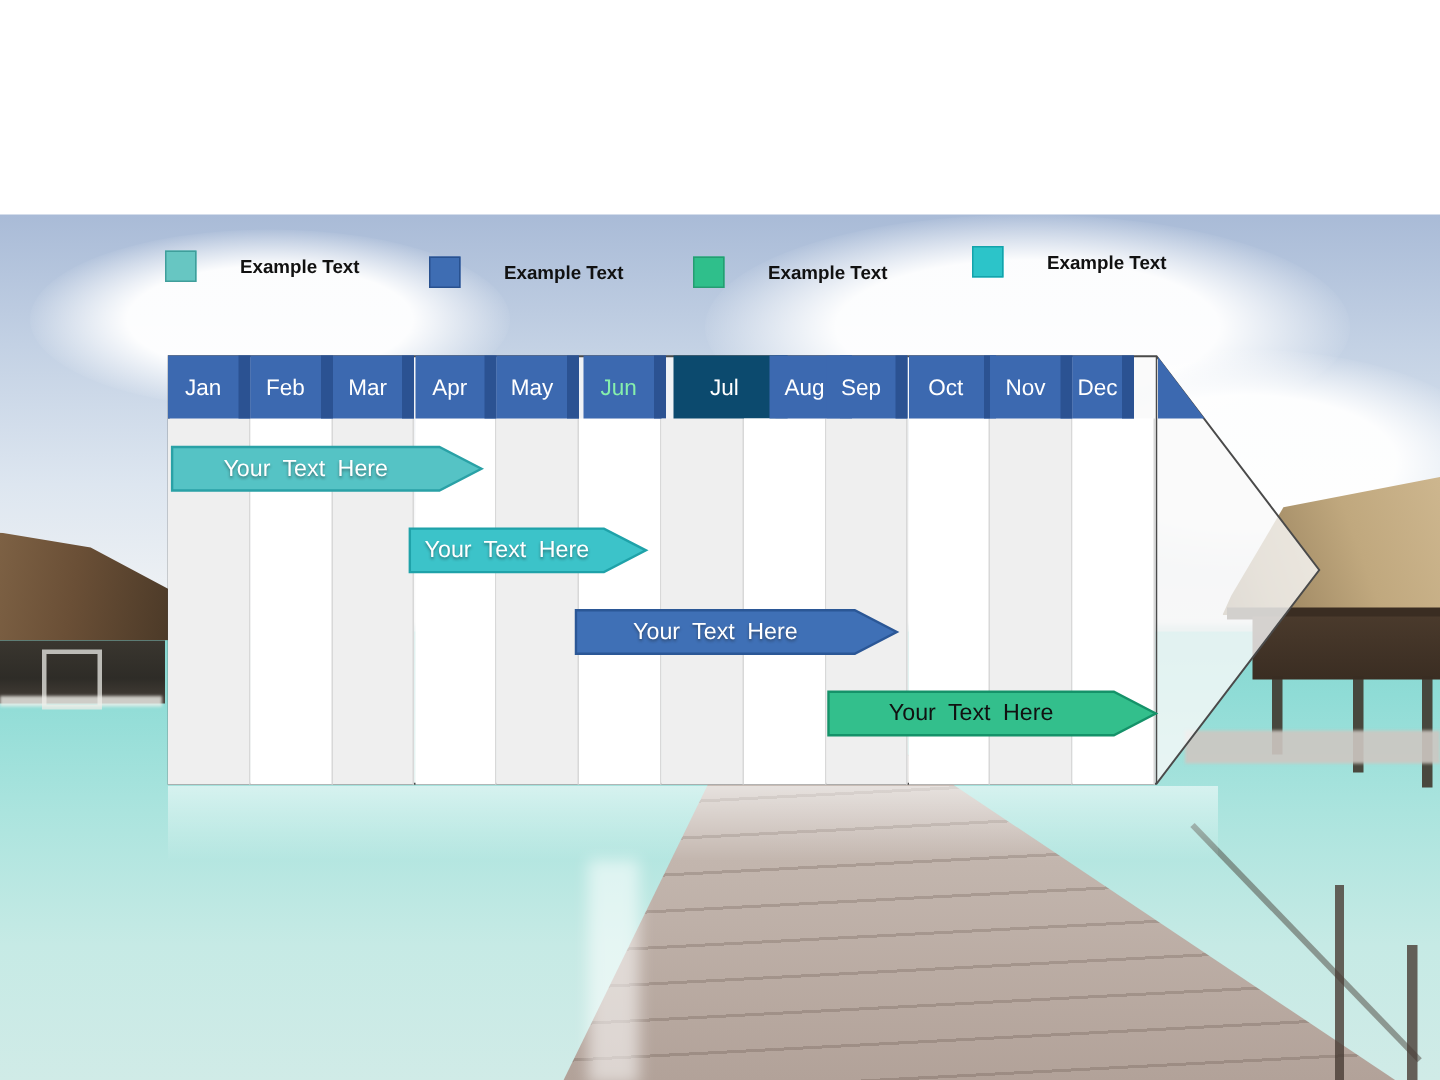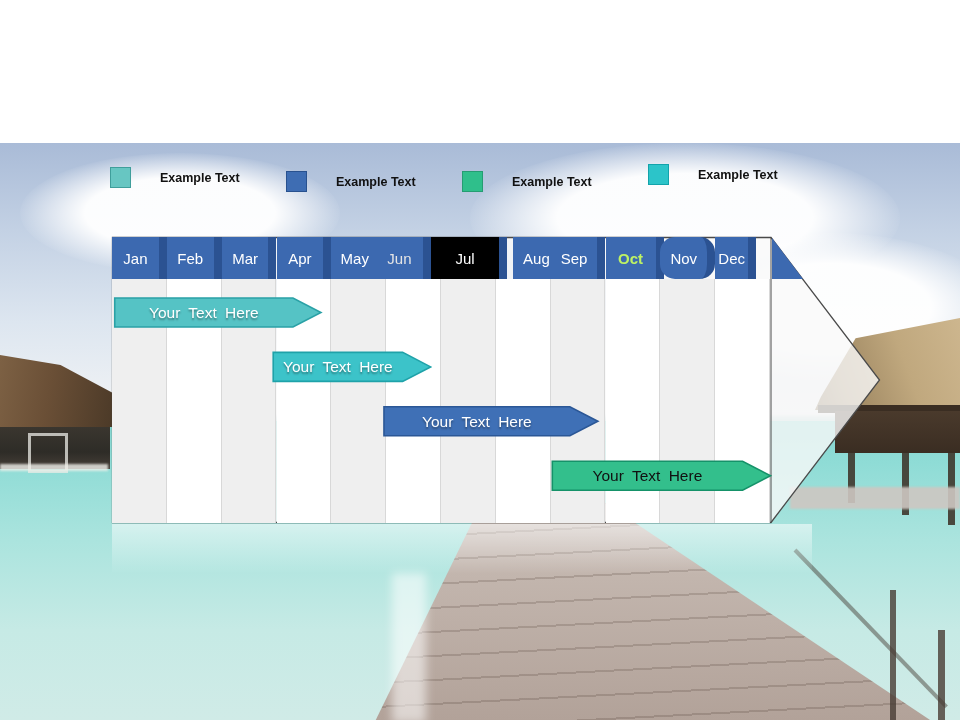--- a/index.html
+++ b/index.html
@@ -146,31 +146,31 @@
         <div class="month-head" style="left: 112px; width: 54.8333px; background: rgb(60, 105, 176); border-right-color: rgb(43, 82, 146); color: rgb(255, 255, 255);">Jan</div>
         <div class="month-col" style="left: 166.833px; width: 54.8333px; background: rgb(255, 255, 255);"></div>
         <div class="month-head" style="left: 166.833px; width: 54.8333px; background: rgb(60, 105, 176); border-right-color: rgb(43, 82, 146); color: rgb(255, 255, 255);">Feb</div>
         <div class="month-col" style="left: 221.667px; width: 54.8333px; background: rgb(239, 239, 239);"></div>
         <div class="month-head" style="left: 221.667px; width: 54.8333px; background: rgb(60, 105, 176); border-right-color: rgb(43, 82, 146); color: rgb(255, 255, 255);">Mar</div>
         <div class="month-col" style="left: 276.5px; width: 54.8333px; background: rgb(255, 255, 255);"></div>
         <div class="month-head" style="left: 276.5px; width: 54.8333px; background: rgb(60, 105, 176); border-right-color: rgb(43, 82, 146); color: rgb(255, 255, 255);">Apr</div>
         <div class="month-col" style="left: 331.333px; width: 54.8333px; background: rgb(239, 239, 239);"></div>
         <div class="month-head" style="left: 331.333px; width: 54.8333px; background: rgb(60, 105, 176); border-right-color: rgb(43, 82, 146); color: rgb(255, 255, 255);">May</div>
         <div class="month-col" style="left: 386.167px; width: 54.8333px; background: rgb(255, 255, 255);"></div>
-        <div class="month-head" style="left: 376px; width: 54.8333px; background: rgb(60, 105, 176); border-right-color: rgb(43, 82, 146); color: #e5e5e5;">Jun</div>
+        <div class="month-head" style="left: 389px; width: 54.8333px; background: rgb(60, 105, 176); border-right-color: rgb(43, 82, 146); color: #86efac;">Jun</div>
         <div class="month-col" style="left: 441px; width: 54.8333px; background: rgb(239, 239, 239);"></div>
-        <div class="month-head" style="left: 431px; width: 76px; background: #000000; border-right-color: rgb(43, 82, 146); color: rgb(255, 255, 255);">Jul</div>
+        <div class="month-head" style="left: 449px; width: 76px; background: #0c4a6e; border-right-color: rgb(43, 82, 146); color: rgb(255, 255, 255);">Jul</div>
         <div class="month-col" style="left: 495.833px; width: 54.8333px; background: rgb(255, 255, 255);"></div>
         <div class="month-head" style="left: 513px; width: 54.8333px; background: rgb(60, 105, 176); border-right-color: rgb(43, 82, 146); color: rgb(255, 255, 255);">Aug</div>
         <div class="month-col" style="left: 550.667px; width: 54.8333px; background: rgb(239, 239, 239);"></div>
         <div class="month-head" style="left: 550.667px; width: 54.8333px; background: rgb(60, 105, 176); border-right-color: rgb(43, 82, 146); color: rgb(255, 255, 255);">Sep</div>
         <div class="month-col" style="left: 605.5px; width: 54.8333px; background: rgb(255, 255, 255);"></div>
-        <div class="month-head" style="left: 605.5px; width: 58px; background: rgb(60, 105, 176); border-right-color: rgb(43, 82, 146); color: #bef264; font-weight: bold;">Oct</div>
+        <div class="month-head" style="left: 605.5px; width: 58px; background: rgb(60, 105, 176); border-right-color: rgb(43, 82, 146); color: #ffffff;">Oct</div>
         <div class="month-col" style="left: 660.333px; width: 54.8333px; background: rgb(239, 239, 239);"></div>
-        <div class="month-head" style="left: 660.333px; width: 54.8333px; background: rgb(60, 105, 176); border-right-color: rgb(43, 82, 146); color: rgb(255, 255, 255); border-radius: 15px;">Nov</div>
+        <div class="month-head" style="left: 660.333px; width: 54.8333px; background: rgb(60, 105, 176); border-right-color: rgb(43, 82, 146); color: rgb(255, 255, 255);">Nov</div>
         <div class="month-col" style="left: 715.167px; width: 54.8333px; background: rgb(255, 255, 255);"></div>
         <div class="month-head" style="left: 715.167px; width: 41px; background: rgb(60, 105, 176); border-right-color: rgb(43, 82, 146); color: rgb(255, 255, 255);">Dec</div>
       </div>
     <svg class="chart-svg" id="bars-svg" viewBox="0 0 960 720">
         <path d="M114.74166666666667,298 L292.95,298 L320.95,312.5 L292.95,327 L114.74166666666667,327 Z" fill="#55c3c5" stroke="#2aa1a6" stroke-width="1.6"></path>
         <path d="M273.21000000000004,352.4 L402.6166666666667,352.4 L430.6166666666667,366.9 L402.6166666666667,381.4 L273.21000000000004,381.4 Z" fill="#3cc3c9" stroke="#1fa2a9" stroke-width="1.6"></path>
         <path d="M383.97333333333336,406.8 L569.8583333333333,406.8 L597.8583333333333,421.3 L569.8583333333333,435.8 L383.97333333333336,435.8 Z" fill="#3f70b6" stroke="#2b5796" stroke-width="1.6"></path>
         <path d="M552.3116666666667,461.2 L742.5833333333334,461.2 L770.5,475.7 L742.5833333333334,490.2 L552.3116666666667,490.2 Z" fill="#33bf8c" stroke="#159269" stroke-width="1.6"></path>
       </svg>
     <div id="barLabels">

